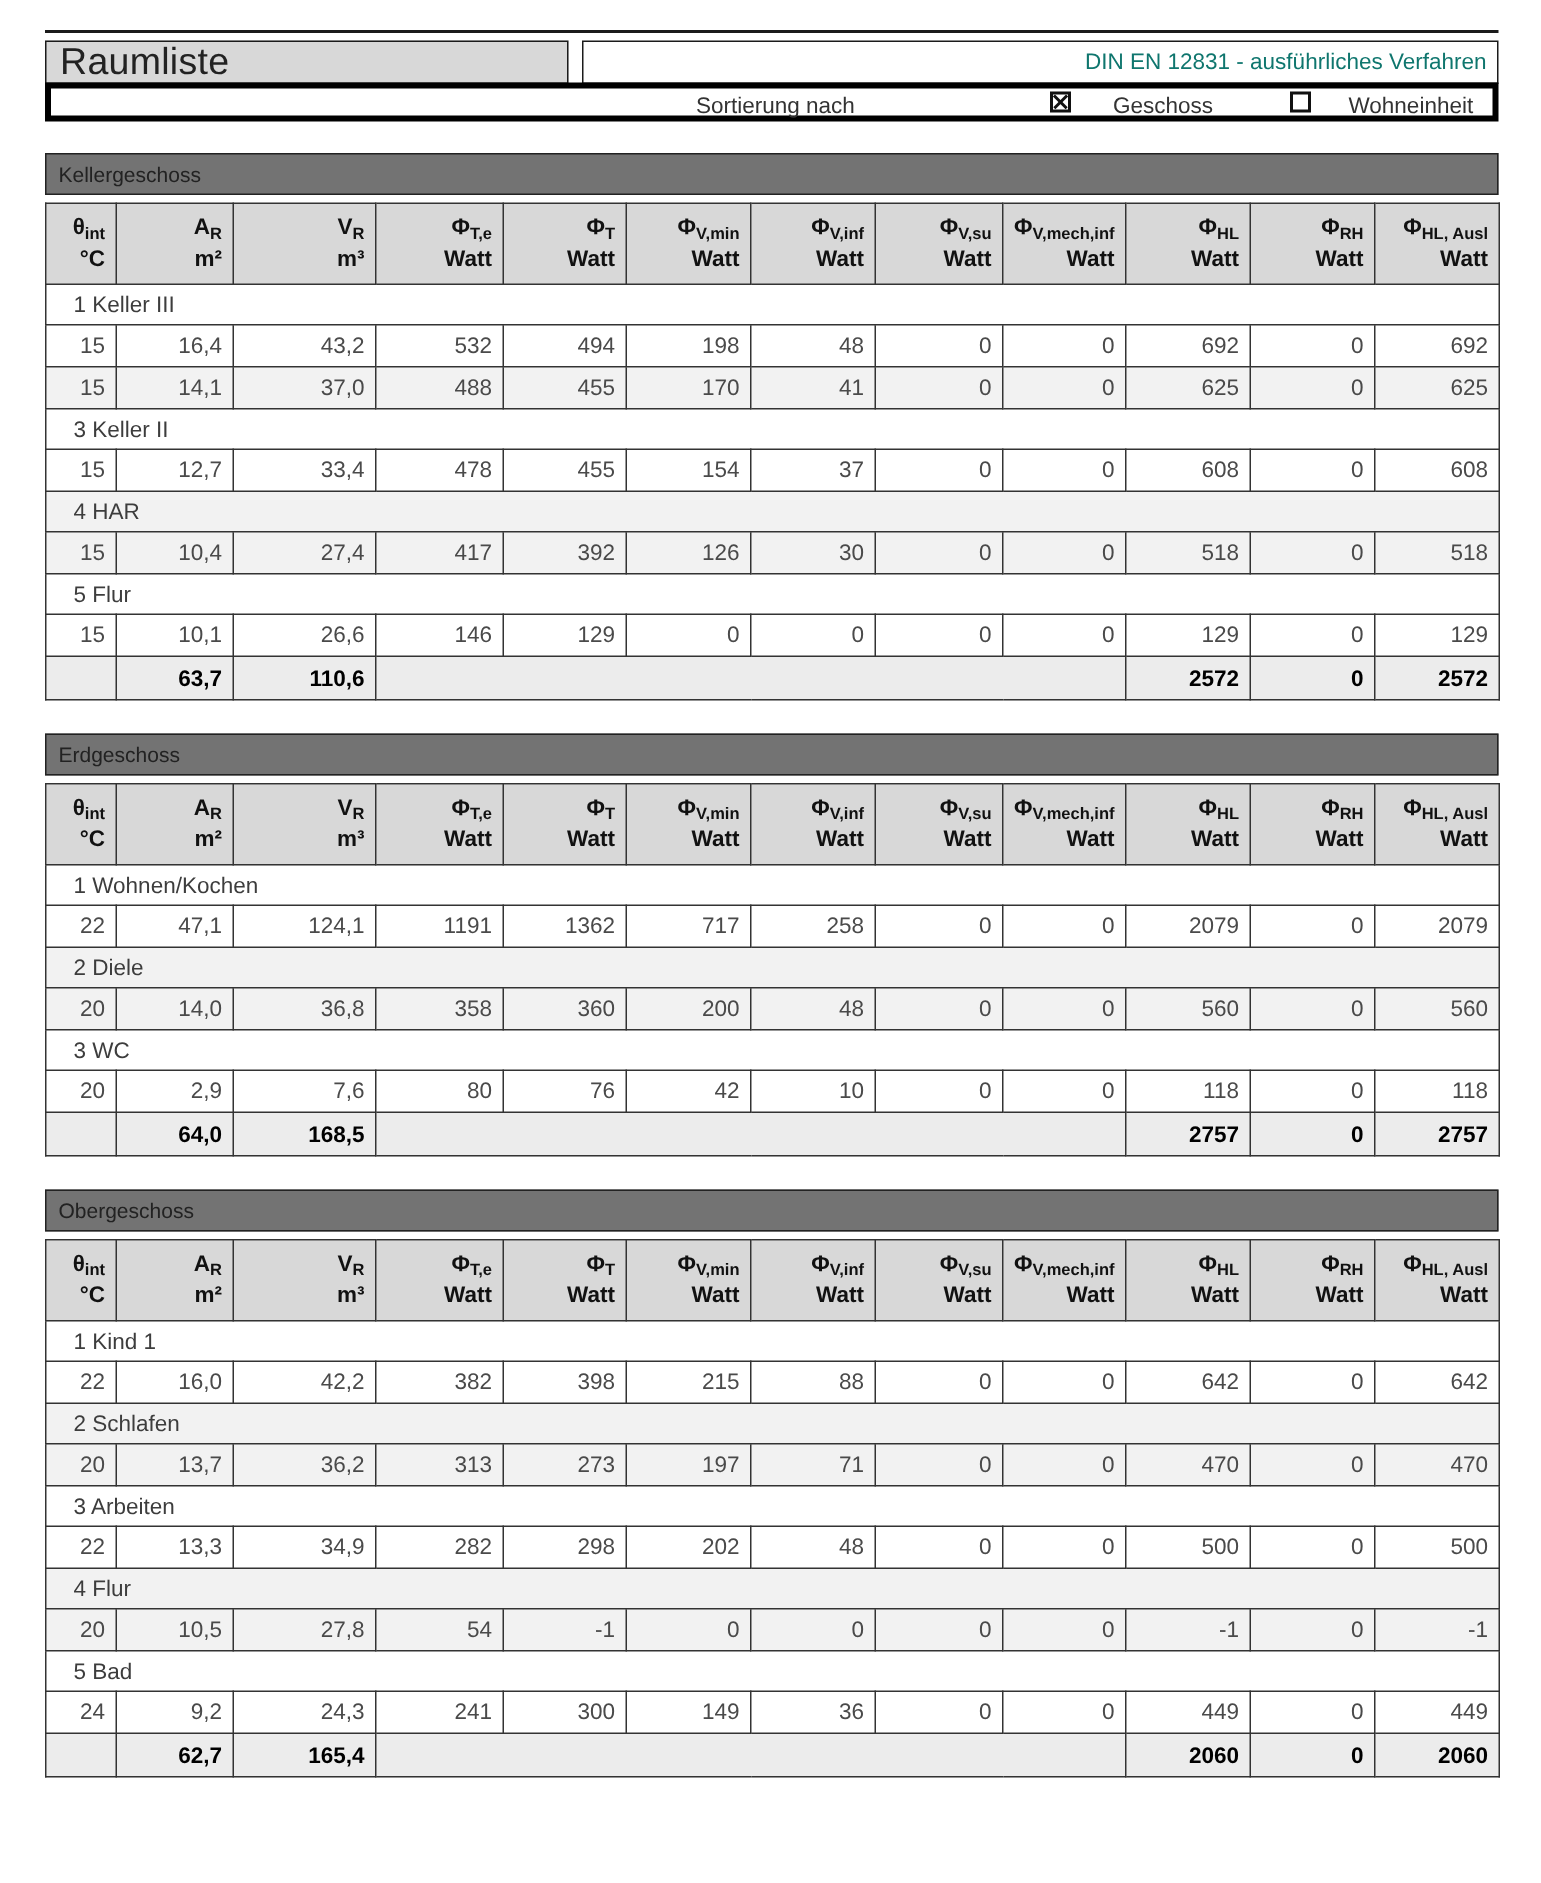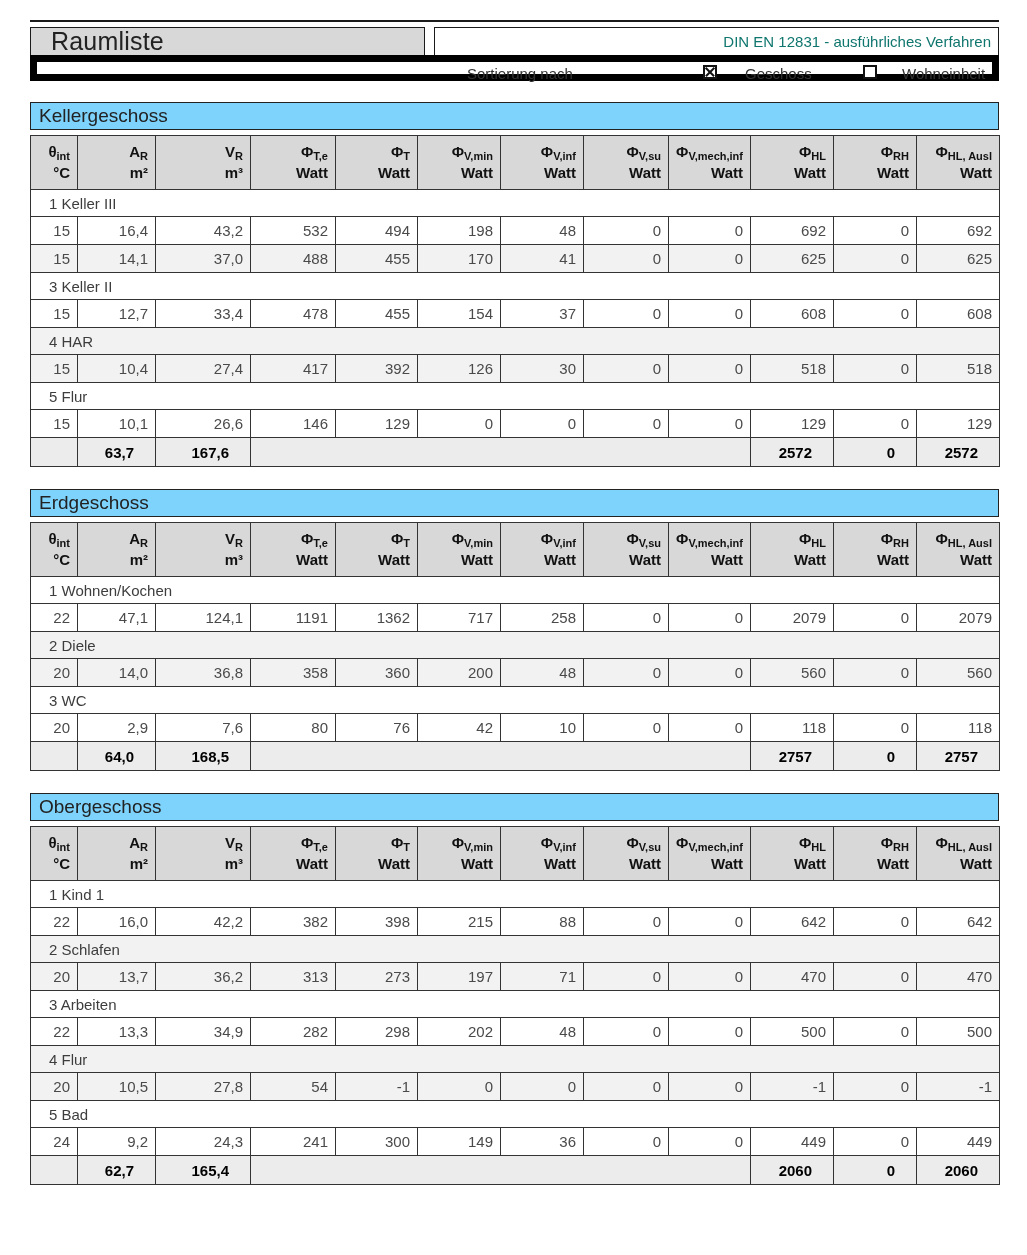--- a/index.html
+++ b/index.html
@@ -7,34 +7,34 @@
     width:1027px; height:1255px;
     font-family:"Liberation Sans", sans-serif;
     color:#333; overflow:hidden;
   }
   .page { box-sizing:border-box; width:1027px; padding:20px 28px 0 30px; }
 
   .top-rule { border-top:2px solid #1b1b1b; height:0; margin-bottom:5px; }
 
   .hdr-row1 { display:flex; gap:9px; }
   .title-box {
-    width:395px; height:29px; box-sizing:border-box;
+    width:349px; height:29px; box-sizing:border-box;
     background:#d8d8d8; border:1px solid #1b1b1b;
-    display:flex; align-items:center; padding-left:20px;
+    display:flex; align-items:center; padding-left:9px;
     font-size:25px; color:#222; letter-spacing:0.2px;
   }
   .din-box {
     flex:1; height:29px; box-sizing:border-box;
     border:1px solid #1b1b1b;
     display:flex; align-items:center; justify-content:flex-end;
     padding-right:7px; font-size:15px; color:#0f766e;
   }
   .hdr-row2 {
     position:relative; height:26px; box-sizing:border-box;
-    border:7px solid #000000; margin-top:-1px;
+    border:4px solid #000000; margin-top:-1px;
     font-size:15px; color:#333;
   }
   .hdr-row2 .abs { position:absolute; top:0; line-height:24px; white-space:nowrap; }
   .sort-label   { left:430px; }
   .cb-slot-1    { left:666px; top:5px; line-height:normal; }
   .opt-label-1  { left:708px; }
   .cb-slot-2    { left:826px; top:5px; line-height:normal; }
   .opt-label-2  { left:852px;margin-left:13px; }
 
   .cbx {
@@ -45,43 +45,43 @@
     content:""; position:absolute; width:12px; height:1.6px;
     background:#111; left:-1px; top:4.4px;
   }
   .cbx.checked::before { transform:rotate(45deg); }
   .cbx.checked::after  { transform:rotate(-45deg); }
 
   #sections { margin-top:21px; }
   .section { margin-bottom:22px; }
   .band {
     height:28px; box-sizing:border-box;
-    background:#7dd3fc; border:1px solid #222;
+    background:#737373; border:1px solid #222;
     display:flex; align-items:center; padding-left:8px;
-    font-size:19px; color:#222; margin-bottom:5px;
+    font-size:14px; color:#222; margin-bottom:5px;
   }
 
   table.room-table { border-collapse:collapse; table-layout:fixed; width:969px; }
   .room-table th {
     background:#d8d8d8; border:1px solid #333;
     height:54px; box-sizing:border-box; vertical-align:middle;
     text-align:right; padding:0 7px 2px 0;
     font-size:15px; font-weight:bold; color:#111; line-height:19px;
   }
   .room-table th .sub { font-size:11px; position:relative; top:3px; font-weight:bold; }
   .room-table td {
     border:1px solid #333; box-sizing:border-box;
     font-size:15px; color:#4a4a4a; background:#ffffff;
   }
   td.name { height:27px; text-align:left; padding-left:18px; color:#3d3d3d; }
   td.val  { height:28px; text-align:right; padding-right:7px; }
   tr.shaded td { background:#f2f2f2; }
   tr.totals td {
     background:#ececec; height:29px; font-weight:bold; color:#000;
-    text-align:right; padding-right:21px;
+    text-align:right; padding-right:7px;
   }
 </style>
 </head>
 <body>
 
 <div class="page">
 
   <div class="top-rule"></div>
 
   <div class="hdr-row1">
@@ -246,21 +246,21 @@
               <td class="val">0</td>
               <td class="val">0</td>
               <td class="val">0</td>
               <td class="val">129</td>
               <td class="val">0</td>
               <td class="val">129</td>
             </tr>
             <tr class="totals">
               <td class="val"></td>
               <td class="val">63,7</td>
-              <td class="val">167,6</td>
+              <td class="val">110,6</td>
               <td class="val" colspan="6"></td>
               <td class="val">2572</td>
               <td class="val">0</td>
               <td class="val">2572</td>
             </tr>
           </tbody>
         </table>
       </div>
       <div class="section">
         <div class="band">Erdgeschoss</div>

